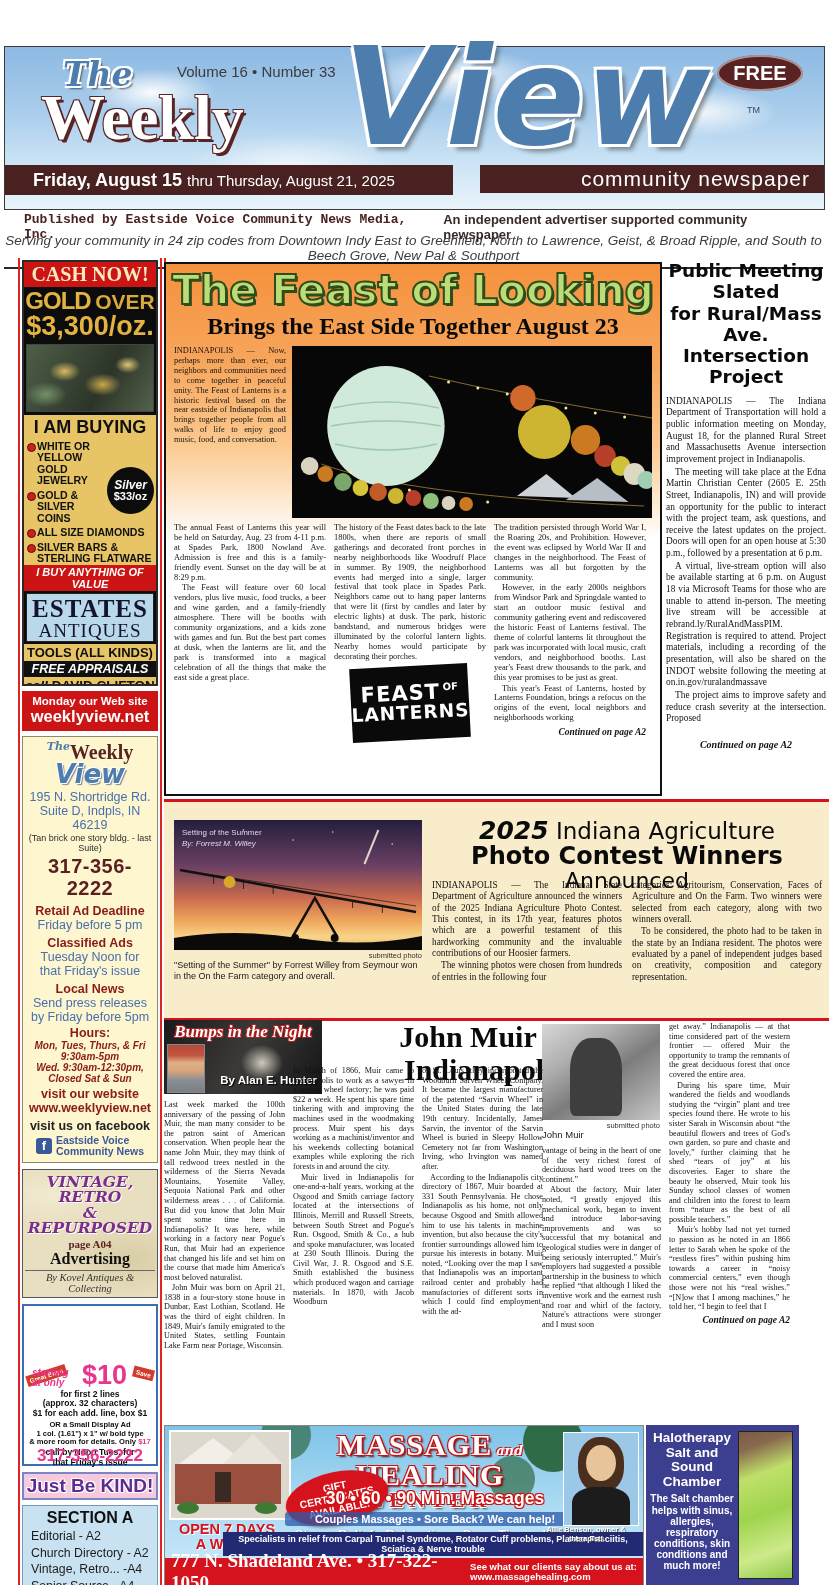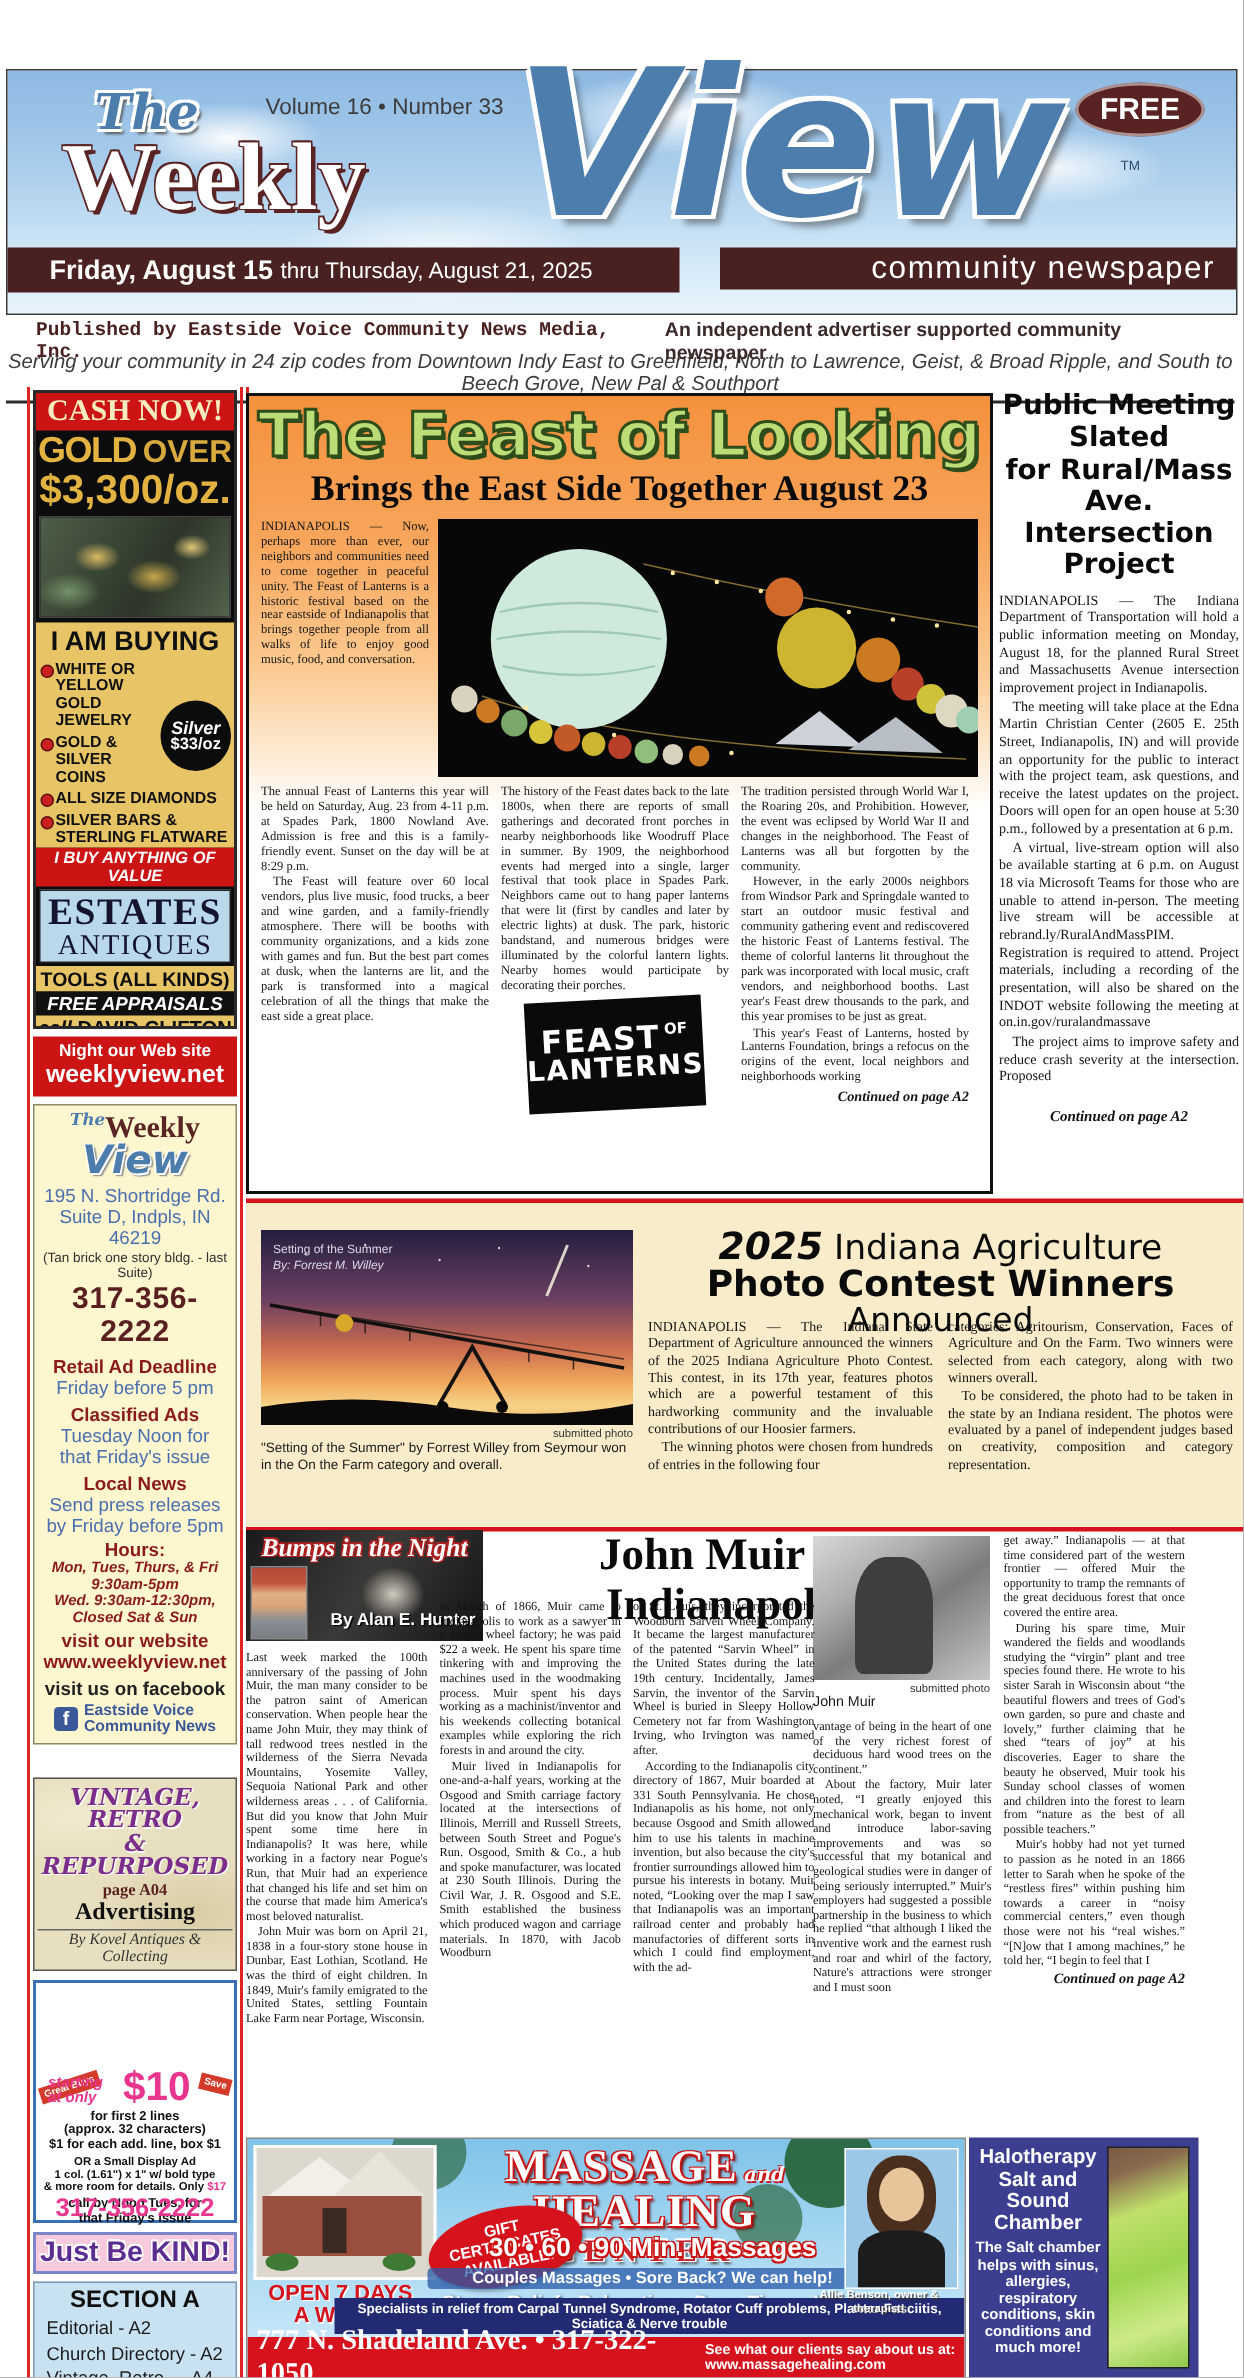--- a/index.html
+++ b/index.html
@@ -89,21 +89,21 @@
   .ib-note{color:#2e2e2e;font-size:9px;margin:1px 0 2px;}
   .ib-phone{color:#5a1f1f;font-weight:bold;font-size:20px;letter-spacing:.5px;}
   .ib-h{color:#8b1a1a;font-weight:bold;font-size:12.5px;margin-top:4px;}
   .ib-b{color:#4a6fae;font-size:12.5px;}
   .ib-hours{color:#8b1a1a;font-weight:bold;font-style:italic;font-size:10px;}
   .ib-site{color:#8b1a1a;font-weight:bold;font-size:12.5px;}
   .ib-fbrow{display:flex;align-items:center;justify-content:center;gap:4px;margin-top:2px;}
   .fbicon{width:16px;height:16px;background:#3b5998;color:#fff;border-radius:3px;font-weight:bold;
     font-size:13px;display:flex;align-items:center;justify-content:center;}
   .fbname{color:#3b5998;font-weight:bold;font-size:10.5px;text-align:left;line-height:1.05;}
-  .vintagebox{margin-top:22px;border:1px solid #555;background:
+  .vintagebox{margin-top:6px;border:1px solid #555;background:
       radial-gradient(60px 30px at 20% 20%, #f2ead0, rgba(0,0,0,0)),
       radial-gradient(70px 40px at 80% 70%, #d9cda4, rgba(0,0,0,0)),#e8dfc0;
     text-align:center;padding:4px 2px 3px;}
   .vb-title{font-family:"DejaVu Serif",serif;font-weight:bold;font-style:italic;font-size:15.5px;color:#7b2d8b;
     line-height:1.0;text-shadow:1px 1px 0 #fff;}
   .vb-page{font-family:"Liberation Serif",serif;font-weight:bold;font-size:11px;color:#5a1f1f;margin-top:2px;}
   .vb-adv{font-family:"Liberation Serif",serif;font-weight:bold;font-size:16px;color:#101010;}
   .vb-by{font-family:"Liberation Serif",serif;font-style:italic;font-size:10.5px;color:#333;
     border-top:1px solid #666;margin-top:2px;padding-top:1px;}
   .garagead{margin-top:6px;border:2px solid #3a6fb5;background:#fff;text-align:center;position:relative;height:158px;}
@@ -311,21 +311,21 @@
       <div class="goldband tools">TOOLS (ALL KINDS)</div>
       <div class="appraise">FREE APPRAISALS</div>
       <div class="goldband callline">
         <i>call</i>
         <span>DAVID CLIFTON</span>
       </div>
 
     </div>
 
     <div class="webbox">
-      <div class="w1">Night our Web site</div>
+      <div class="w1">Monday our Web site</div>
       <div class="w2">weeklyview.net</div>
     </div>
 
     <div class="infobox">
       <div class="ib-logo">
         <span class="l1">The</span><span class="l2">Weekly</span>
         <span class="l3">View</span>
       </div>
       <div class="ib-addr">195 N. Shortridge Rd.</div>
       <div class="ib-addr" style="margin-top:0;">Suite D, Indpls, IN 46219</div>

